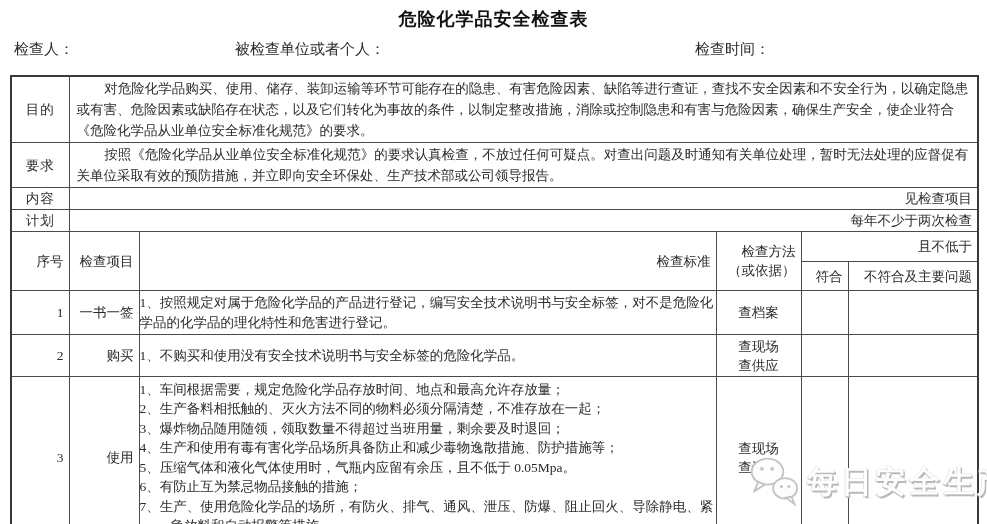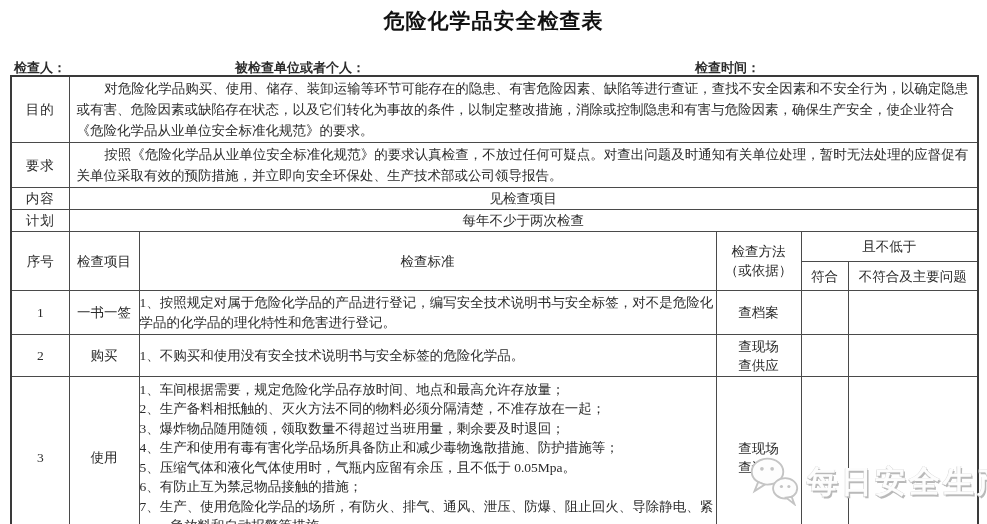--- a/index.html
+++ b/index.html
@@ -6,39 +6,39 @@
   .page{
     position:relative;
     width:987px;height:524px;
     background:#fff;
     font-family:"Liberation Serif","DejaVu Serif",serif;
     color:#2b2b2b;
     overflow:hidden;
   }
   .title{
     position:absolute;top:7px;left:0;width:100%;
-    text-align:center;font-size:21px;font-weight:bold;
+    text-align:center;font-size:18px;font-weight:bold;
     letter-spacing:1px;color:#111;
   }
-  .info-row{position:absolute;top:59px;left:0;width:100%;height:18px;font-size:13px;font-weight:bold;}
+  .info-row{position:absolute;top:40px;left:0;width:100%;height:18px;font-size:15px;}
   .info-row span{position:absolute;white-space:nowrap;}
   .lbl-inspector{left:14px;}
   .lbl-unit{left:235px;}
   .lbl-time{left:695px;}
 
   table.sheet{
     position:absolute;left:10px;top:75px;
     width:967px;border-collapse:collapse;table-layout:fixed;
     font-size:13.5px;line-height:19px;
   }
   table.sheet,table.sheet td{border:1px solid #4a4a4a;}
   table.sheet{border:2px solid #3a3a3a;}
   td{padding:1px 5px;vertical-align:middle;overflow:hidden;}
   td.lab{text-align:center;letter-spacing:1px;padding:1px 2px;}
-  td.ctr{text-align:center;}
+  td.ctr{text-align:right;}
   td.para{text-indent:2.05em;line-height:21px;padding:1px 8px 1px 7px;}
   tr.h-purpose{height:66px;}
   tr.h-require{height:39px;}
   tr.h-content{height:20px;}
   tr.h-plan{height:21px;padding-left:48px;}
   tr.h-head1{height:30px;}
   tr.h-head2{height:29px;}
   tr.h-r1{height:37px;}
   tr.h-r2{height:42px;}
   tr.h-r3{height:163px;}

